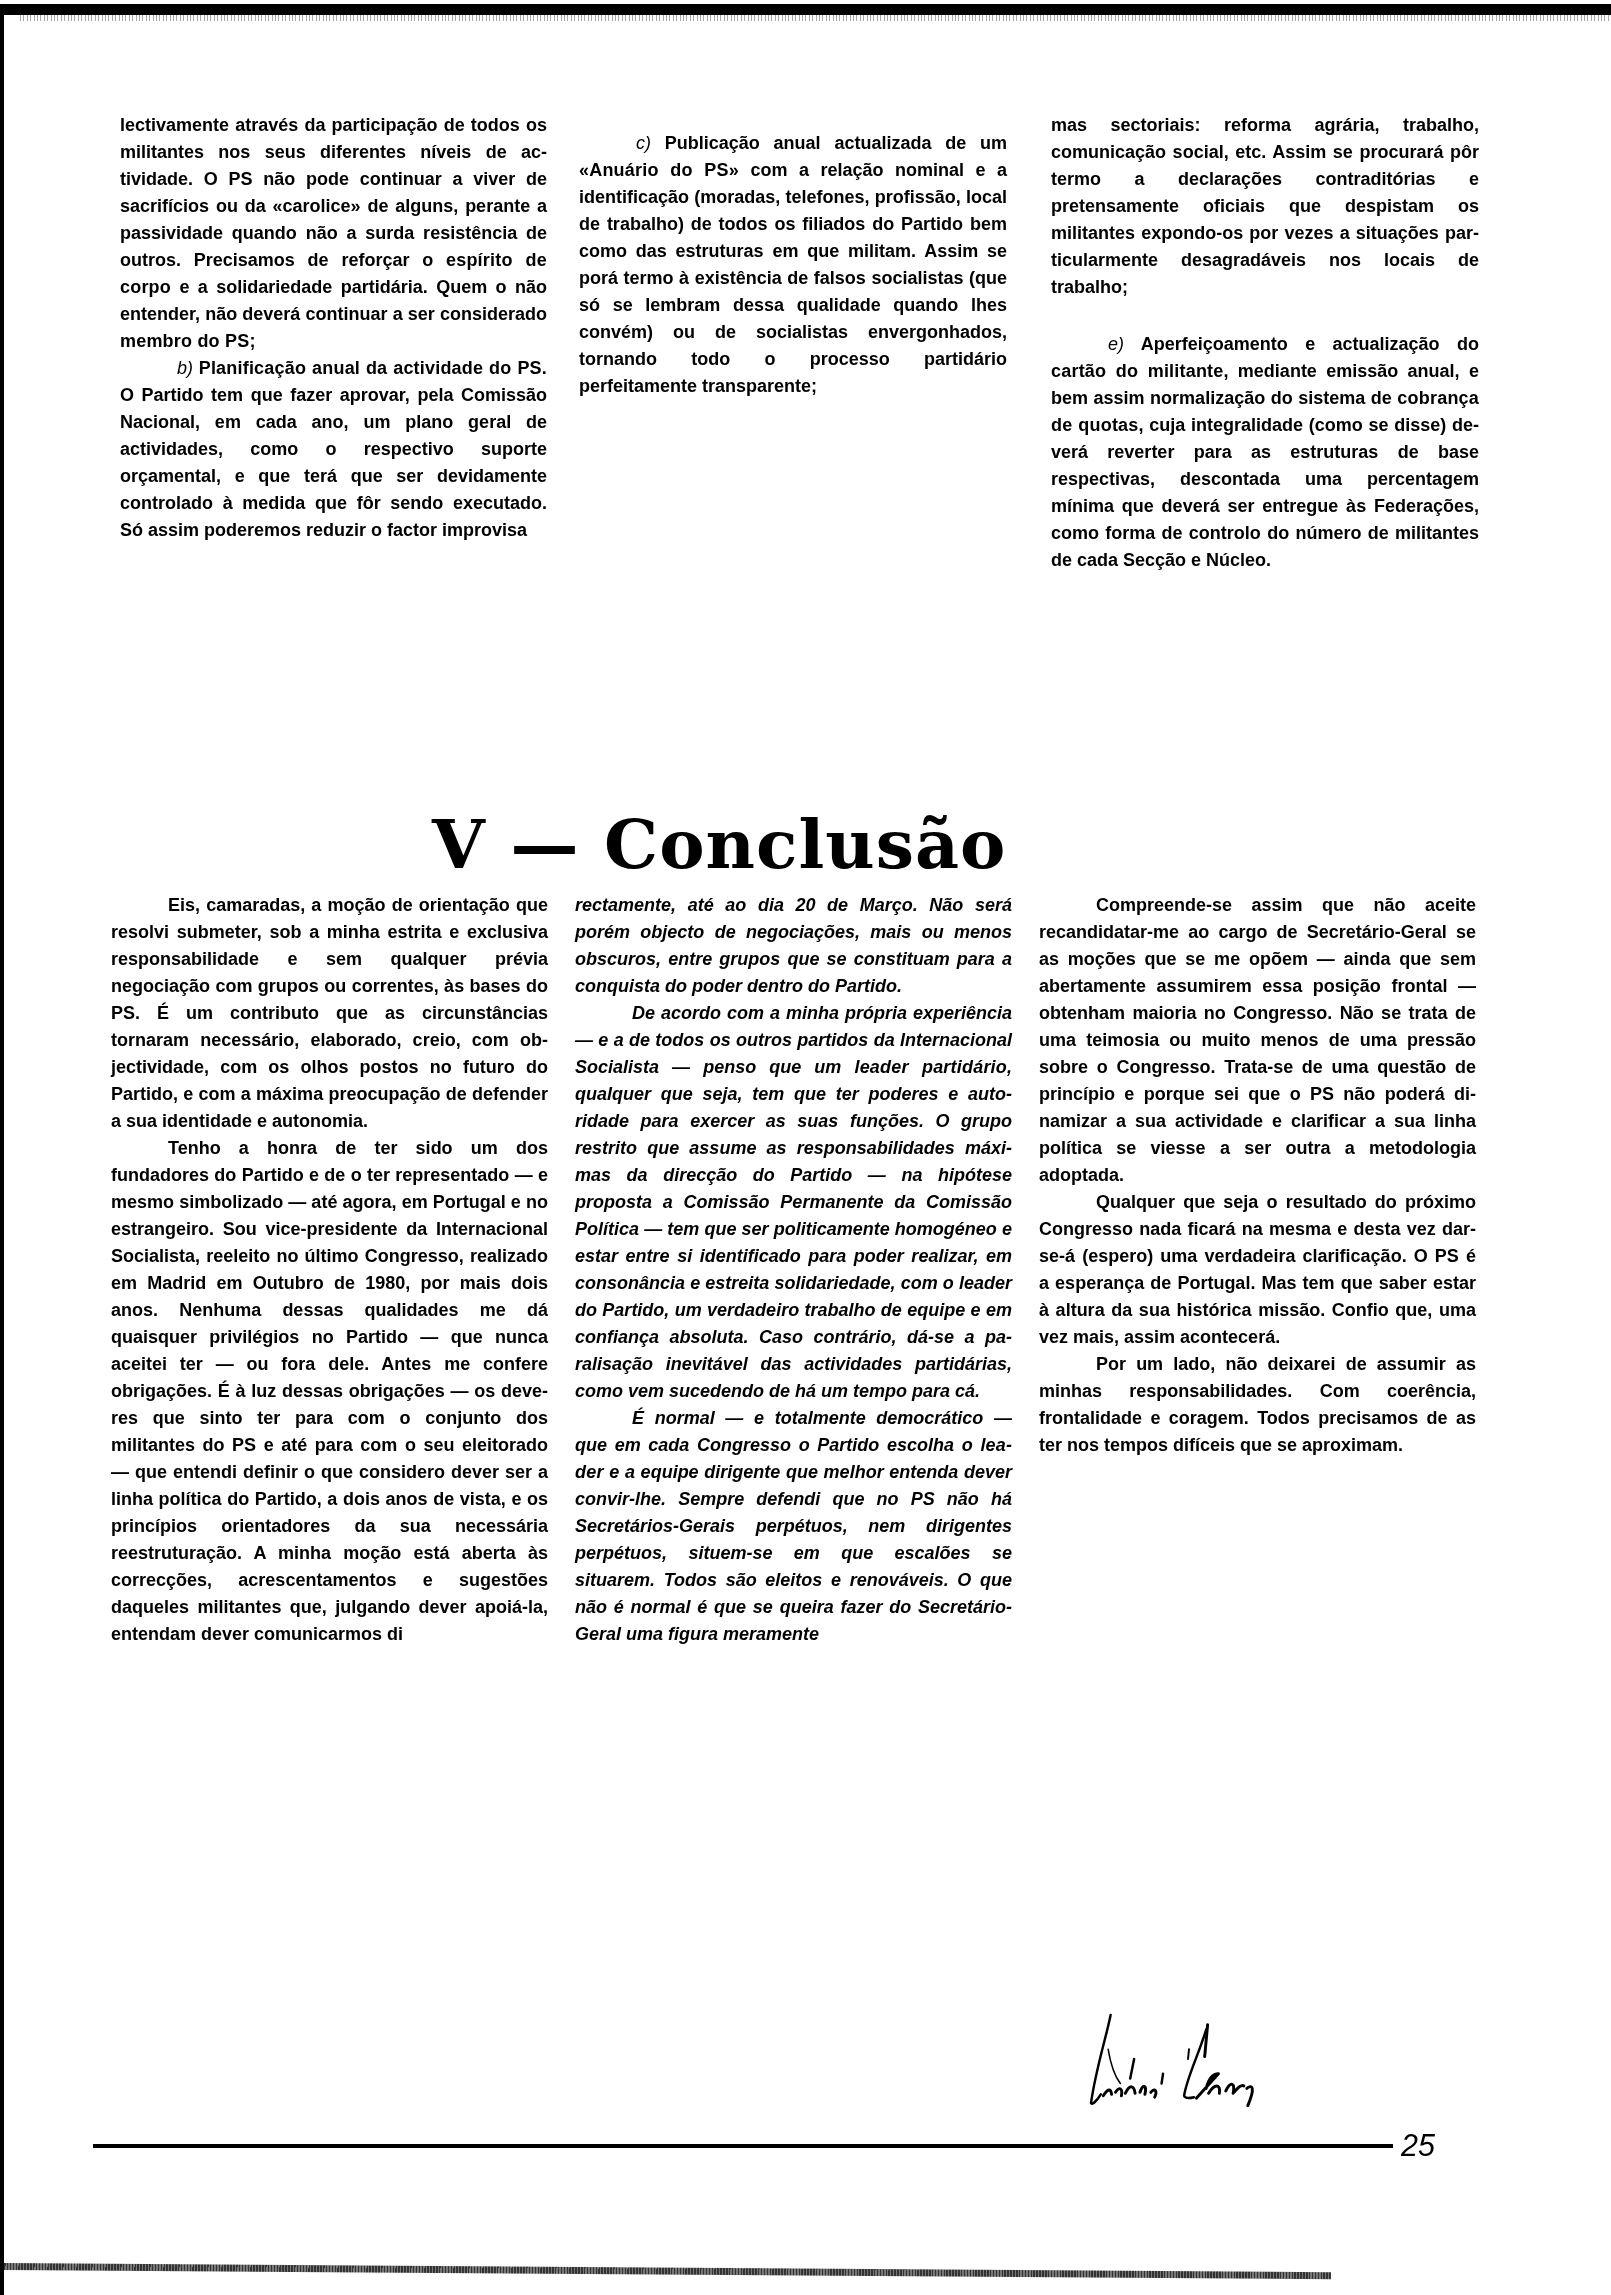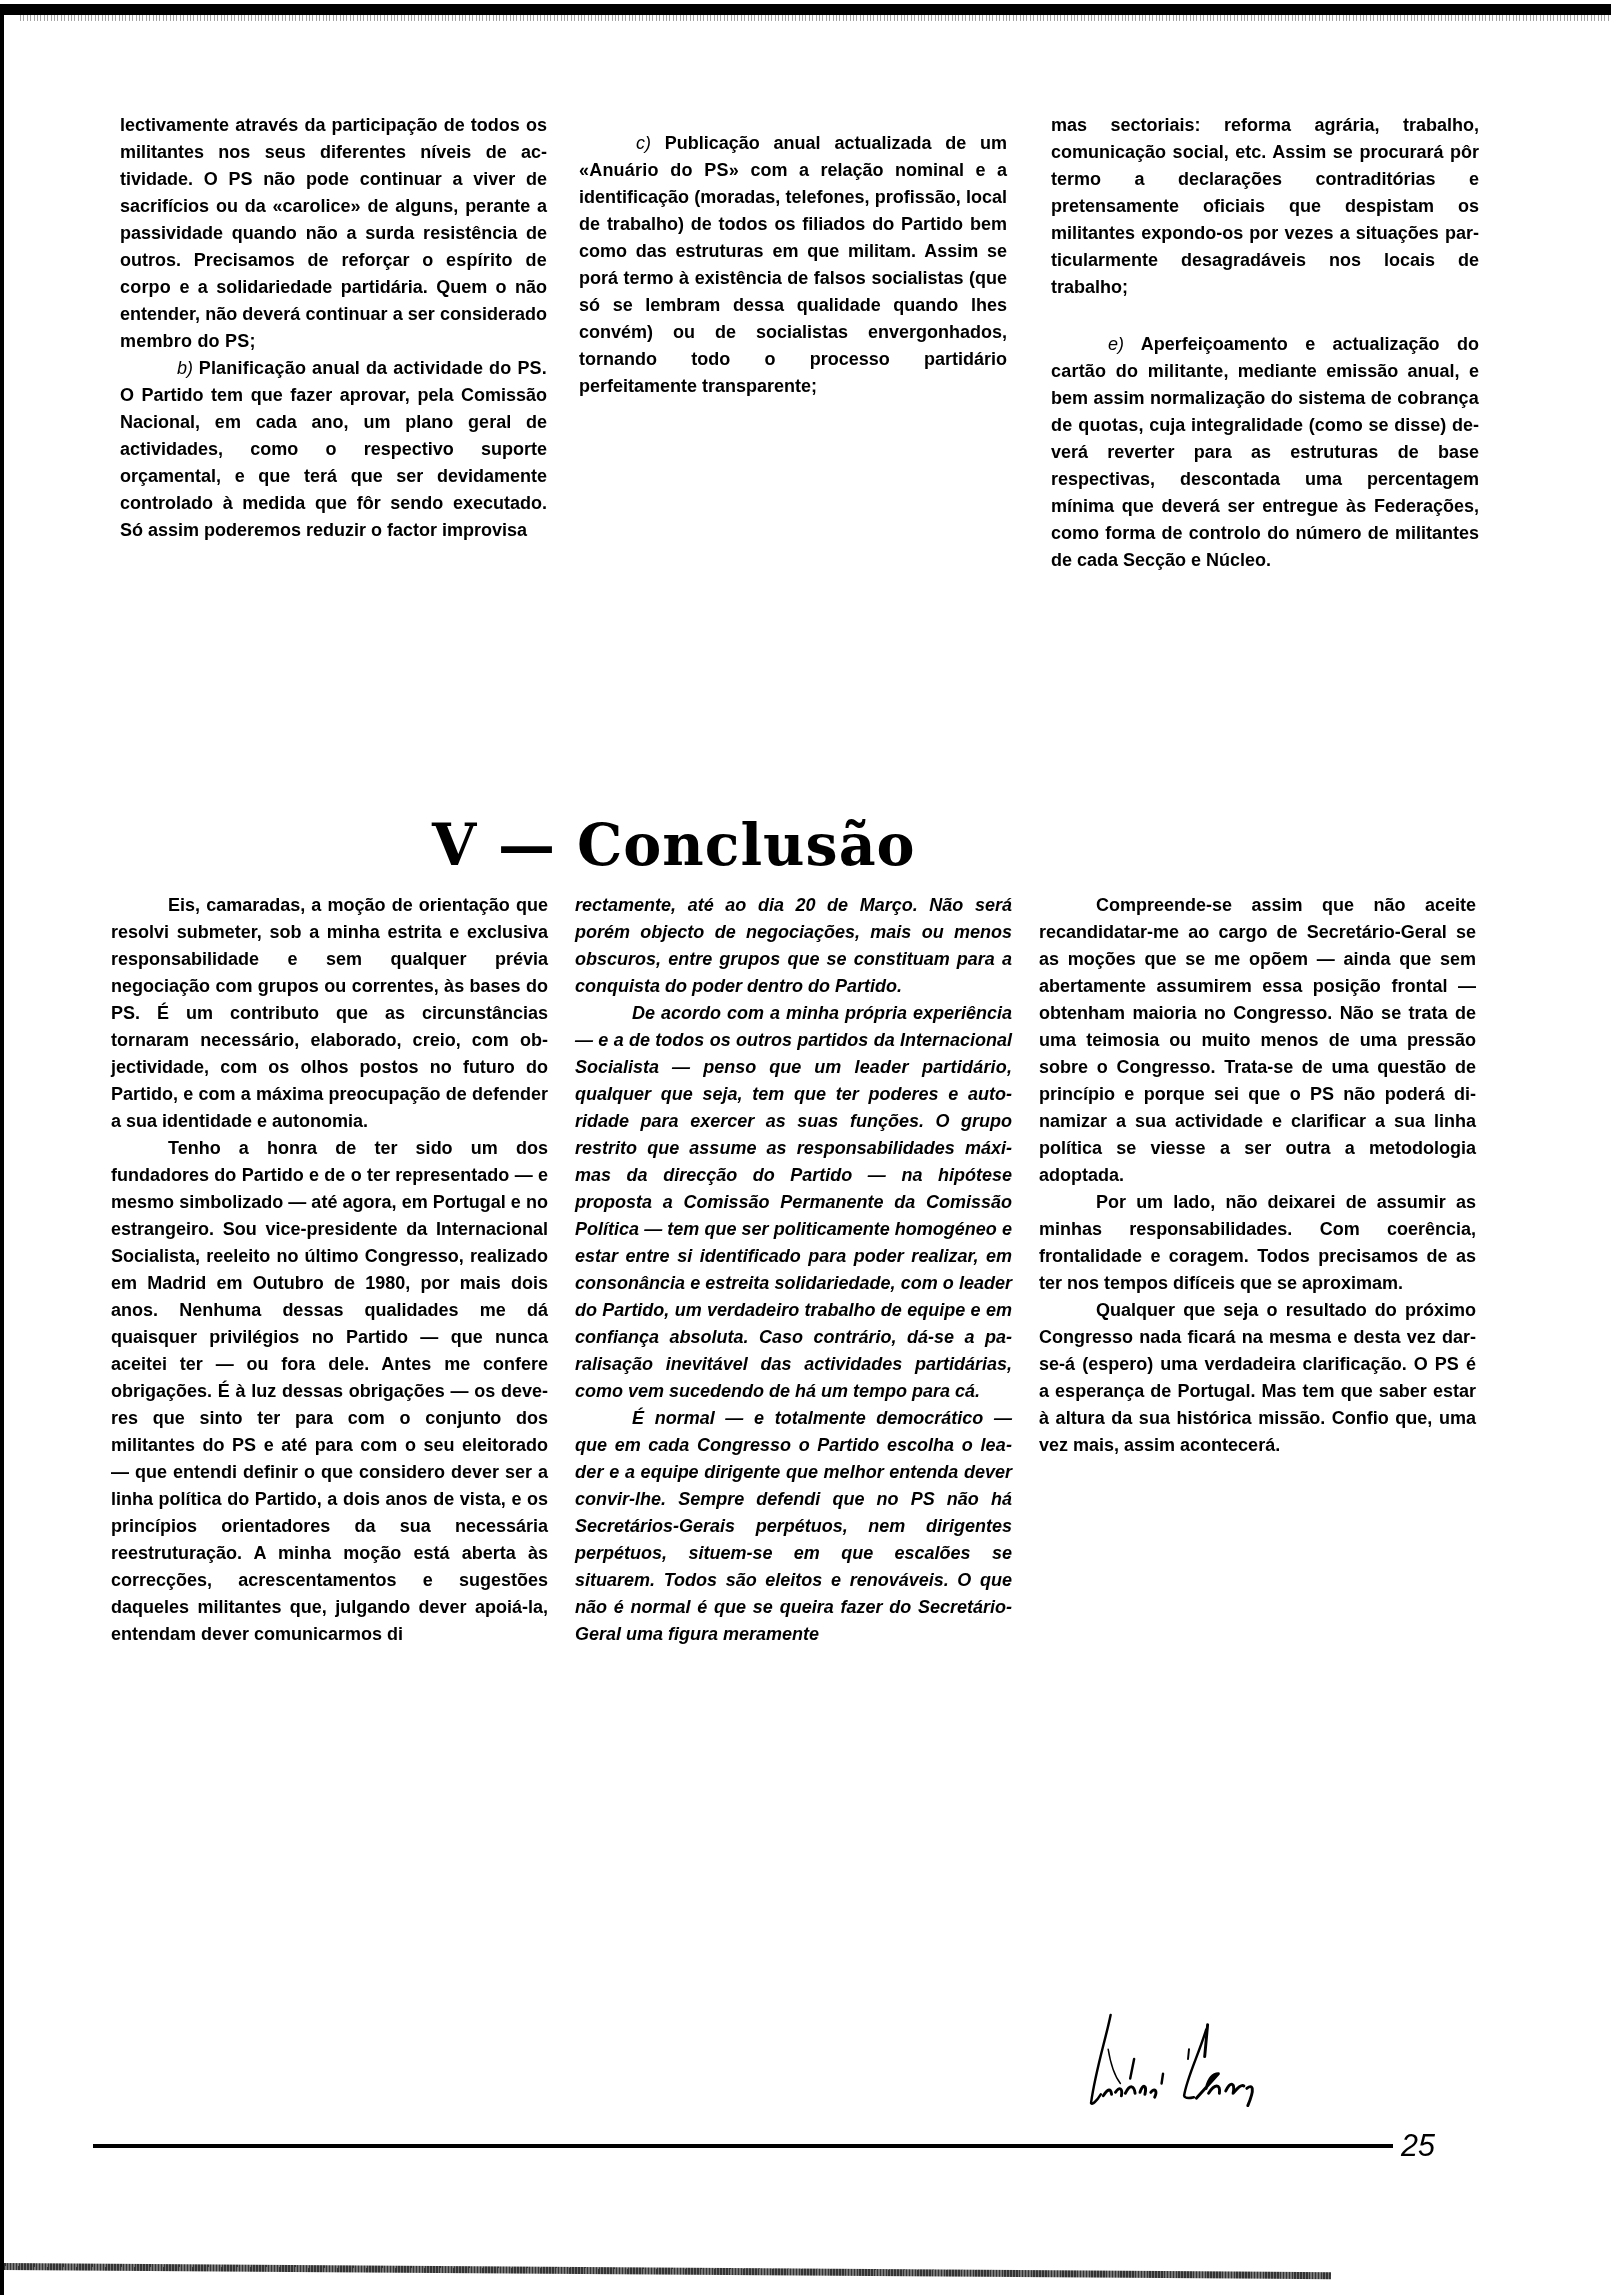--- a/index.html
+++ b/index.html
@@ -17,21 +17,21 @@
   .col p.indent { text-indent: 57px; }
   .col p.gap { margin-top: 17.7px; }
   .col b.em { font-weight: 900; letter-spacing: 0.2px; }
   .col i.lbl { font-weight: normal; font-style: italic; }
 
   #col-top-1 { left: 120px; top: 112px; width: 427px; }
   #col-top-2 { left: 579px; top: 112px; width: 428px; }
   #col-top-3 { left: 1051px; top: 112px; width: 428px; }
 
   .section-heading { position: absolute; left: 432px; top: 798px; font-family: "DejaVu Serif", serif;
-    font-weight: bold; font-size: 57px; line-height: 93px; letter-spacing: 1px; white-space: nowrap; }
+    font-weight: bold; font-size: 68px; line-height: 93px; letter-spacing: 1px; white-space: nowrap; }
 
   #col-bot-1 { left: 111px; top: 892px; width: 437px; }
   #col-bot-2 { left: 575px; top: 892px; width: 437px; font-style: italic; }
   #col-bot-3 { left: 1039px; top: 892px; width: 437px; }
 
   .signature { position: absolute; left: 1061px; top: 2010px; width: 354px; height: 98px; }
   .page-rule { position: absolute; left: 93px; top: 2144px; width: 1300px; height: 4.4px; background: #000; }
   .page-number { position: absolute; left: 1401px; top: 2128px; font-family: "Liberation Sans", sans-serif;
     font-style: italic; font-size: 30.5px; line-height: 34px; }
 </style>
@@ -84,22 +84,22 @@
   <p class="indent">
     <span>De acordo com a minha pró­pria experiência — e a de todos os outros partidos da Internacio­nal Socialista — penso que um </span><b class="em">leader partidário</b><span>, qualquer que seja, tem que ter poderes e auto­ridade para exercer as suas fun­ções. O grupo restrito que assu­me as responsabilidades máxi­mas da direcção do Partido — na hipótese proposta a Comis­são Permanente da Comissão Política — tem que ser politica­mente homogéneo e estar entre si identificado para poder reali­zar, em consonância e estreita solidariedade, com o leader do Partido, um verdadeiro trabalho de equipe e em confiança abso­luta. Caso contrário, dá-se a pa­ralisação inevitável das activida­des partidárias, como vem suce­dendo de há um tempo para cá.</span>
   </p>
   <p class="indent">
     <span>É normal — e totalmente de­mocrático — que em cada Con­gresso o Partido escolha o </span><b class="em">lea­der</b><span> e a equipe dirigente que me­lhor entenda dever convir-lhe. Sempre defendi que no PS não há Secretários-Gerais perpé­tuos, nem dirigentes perpétuos, situem-se em que escalões se situarem. Todos são eleitos e re­nováveis. O que não é normal é que se queira fazer do Secretá­rio-Geral uma figura meramente</span>
   </p>
 </div>
 
 <div id="col-bot-3" class="col">
   <p class="indent">Compreende-se assim que não aceite recandidatar-me ao cargo de Secretário-Geral se as moções que se me opõem — ainda que sem abertamente as­sumirem essa posição frontal — obtenham maioria no Congres­so. Não se trata de uma teimosia ou muito menos de uma pressão sobre o Congresso. Trata-se de uma questão de princípio e por­que sei que o PS não poderá di­namizar a sua actividade e clari­ficar a sua linha política se vies­se a ser outra a metodologia adoptada.</p>
+  <p class="indent">Qualquer que seja o resultado do próximo Congresso nada fi­cará na mesma e desta vez dar­-se-á (espero) uma verdadeira cla­rificação. O PS é a esperança de Portugal. Mas tem que saber es­tar à altura da sua histórica mis­são. Confio que, uma vez mais, assim acontecerá.</p>
   <p class="indent">Por um lado, não deixarei de assumir as minhas responsabili­dades. Com coerência, frontali­dade e coragem. Todos precisa­mos de as ter nos tempos difí­ceis que se aproximam.</p>
-  <p class="indent">Qualquer que seja o resultado do próximo Congresso nada fi­cará na mesma e desta vez dar­-se-á (espero) uma verdadeira cla­rificação. O PS é a esperança de Portugal. Mas tem que saber es­tar à altura da sua histórica mis­são. Confio que, uma vez mais, assim acontecerá.</p>
 </div>
 
 <svg class="signature" viewBox="0 0 720 200" fill="none" stroke="#000" stroke-linecap="round" stroke-linejoin="round">
   <path d="M100 10 C 90 60, 70 120, 60 190 C 62 195, 72 185, 80 172" stroke-width="5"></path>
   <path d="M95 80 C 100 110, 108 135, 120 150" stroke-width="3"></path>
   <path d="M85 175 C 95 160, 100 160, 102 172 M110 168 C 118 155, 125 160, 122 175 M130 170 C 140 150, 148 155, 150 170 M160 168 C 165 150, 175 152, 170 172 M182 168 C 190 158, 196 165, 190 178" stroke-width="6"></path>
   <path d="M148 100 L 140 140" stroke-width="5"></path>
   <path d="M207 130 L 204 150" stroke-width="5"></path>
   <path d="M295 40 C 280 90, 255 140, 250 175 C 252 182, 262 180, 270 178" stroke-width="5"></path>
   <path d="M260 80 L 258 100" stroke-width="4"></path>

